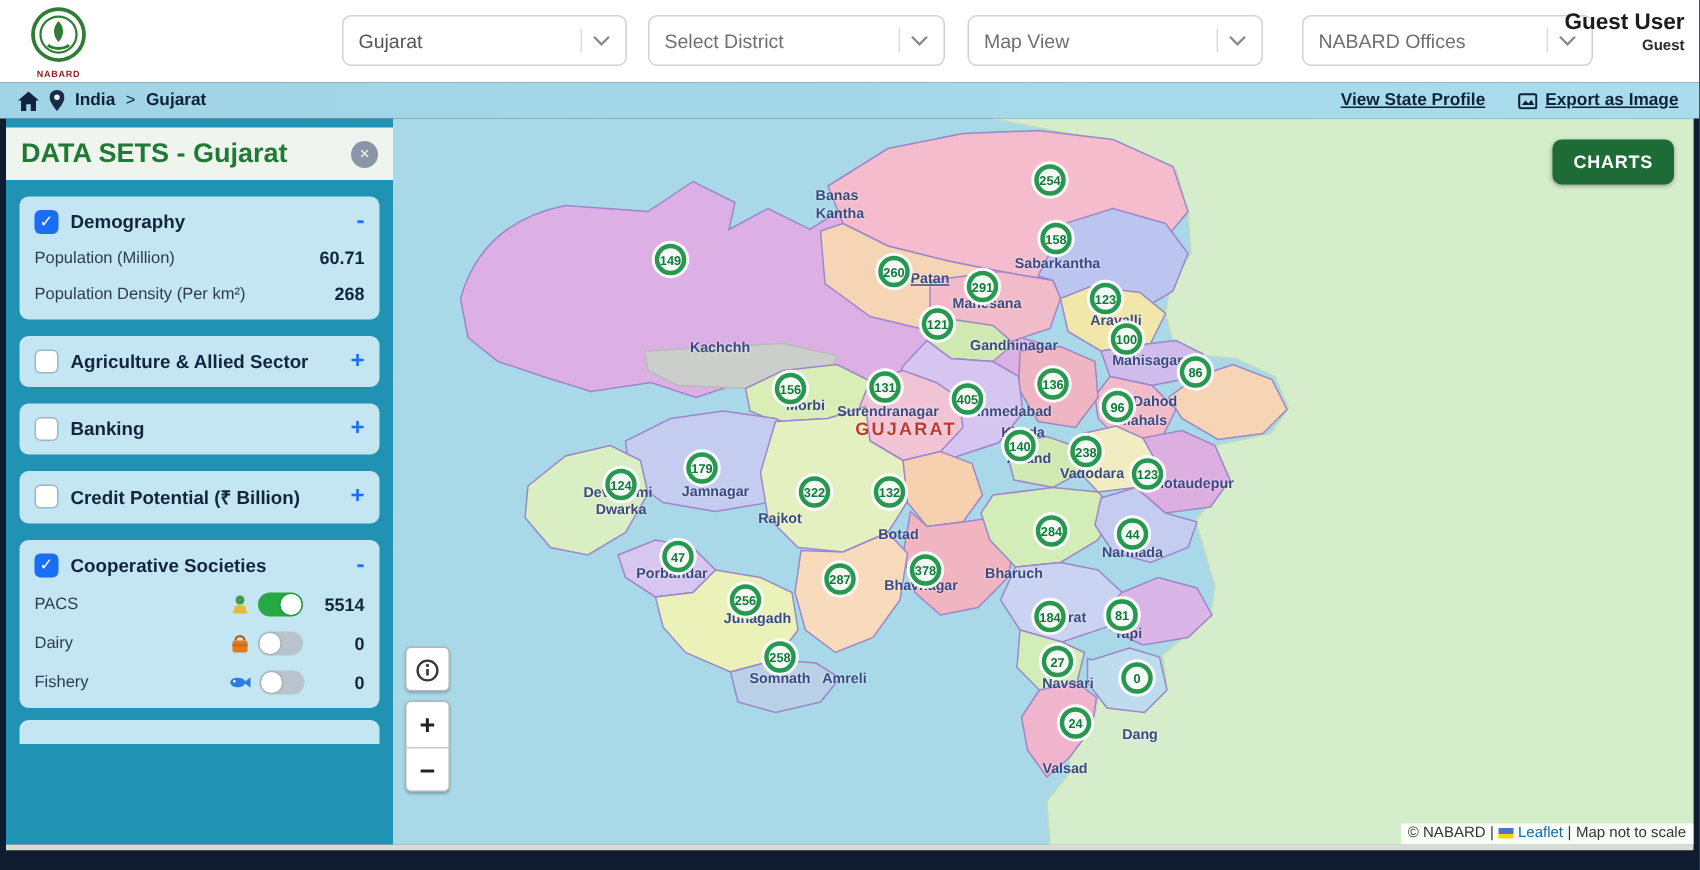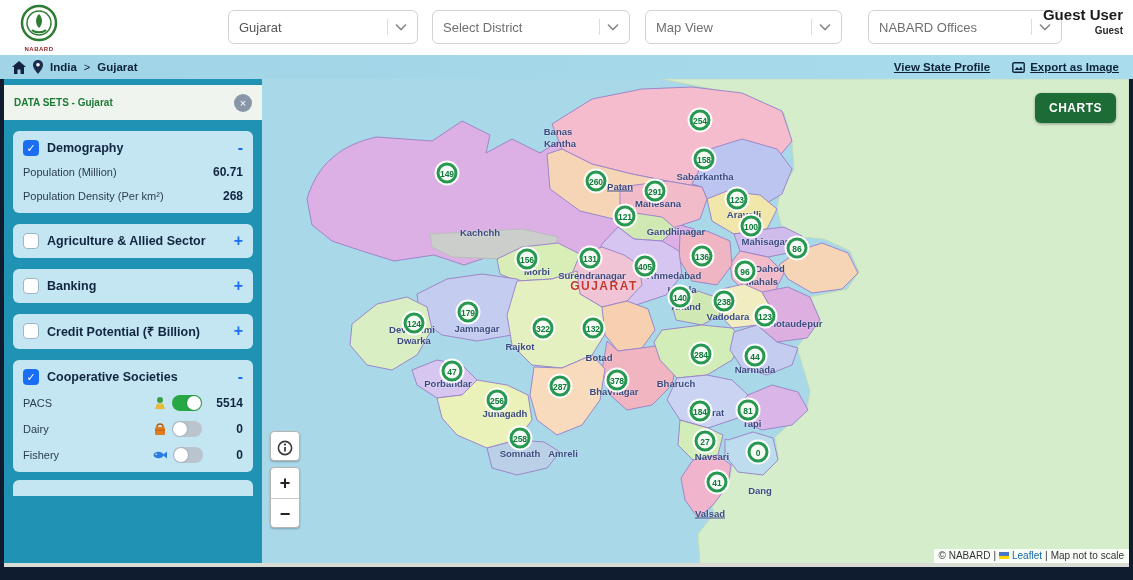--- a/index.html
+++ b/index.html
@@ -29,21 +29,21 @@
   .crumb-sep { font-size:11px; color:#0e2239; }
   .crumb-right { margin-left:auto; display:flex; align-items:center; gap:22px; padding-right:14px; }
   .crumb-link { font-size:11.5px; font-weight:bold; color:#0e2239; text-decoration:underline; cursor:pointer; display:flex; align-items:center; gap:5px; }
 
   
   .mainrow { position:absolute; top:79px; left:4px; width:1125px; height:484px; display:flex; }
 
   
   .sidebar { position:relative; width:258px; height:484px; background:#2093b5; overflow:hidden; flex:0 0 258px; }
   .sb-title { position:relative; margin-top:6px; height:35px; background:#eff5ee; display:flex; align-items:center; padding:0 10px; }
-  .sb-title-txt { font-size:10px; font-weight:bold; color:#1e7a34; }
+  .sb-title-txt { font-size:18px; font-weight:bold; color:#1e7a34; }
   .sb-close { margin-left:auto; width:18px; height:18px; border-radius:50%; background:#8896a8; color:#fff; font-size:11px; line-height:18px; text-align:center; cursor:pointer; }
   .card { margin:11px 9px 0 9px; background:#c3e6f2; border-radius:6px; padding:9px 10px; }
   .card-head { display:flex; align-items:center; gap:8px; }
   .cb { width:16px; height:16px; border-radius:4px; flex:0 0 16px; }
   .cb.on { background:#1a6ef5; color:#fff; font-size:11px; line-height:16px; text-align:center; }
   .cb.off { background:#fff; border:1.5px solid #9db6c6; }
   .card-label { font-size:12.5px; font-weight:bold; color:#12253f; }
   .card-toggle { margin-left:auto; font-size:16px; font-weight:bold; color:#1a6ef5; line-height:14px; cursor:pointer; }
   .kv { display:flex; margin-top:9px; align-items:flex-start; }
   .kv-label { font-size:11px; color:#2c3d52; width:150px; line-height:1.35; }
@@ -331,21 +331,21 @@
           <span class="map-label" style="left: 186px; top: 304px;">Porbandar</span>
           <span class="map-label" style="left: 414px; top: 304px;">Bharuch</span>
           <span class="map-label" style="left: 352px; top: 312px;">Bhavnagar</span>
           <span class="map-label" style="left: 243px; top: 334px;">Junagadh</span>
           <span class="map-label" style="left: 450px; top: 333px;">Surat</span>
           <span class="map-label" style="left: 490px; top: 344px;">Tapi</span>
           <span class="map-label" style="left: 301px; top: 374px;">Amreli</span>
           <span class="map-label" style="left: 258px; top: 374px;">Somnath</span>
           <span class="map-label" style="left: 450px; top: 377px;">Navsari</span>
           <span class="map-label" style="left: 498px; top: 384px; margin-top: 27px;">Dang</span>
-          <span class="map-label" style="left: 448px; top: 434px; text-decoration: underline;">Valsad</span>
+          <span class="map-label" style="left: 448px; top: 434px;">Valsad</span>
         </div>
       <div class="state-label" style="left:342px;top:207px;">GUJARAT</div>
       <div style="position:absolute;inset:0;pointer-events:none;">
           <div class="marker" style="left: 185px; top: 94px; pointer-events: auto;">149</div>
           <div class="marker" style="left: 438px; top: 41px; pointer-events: auto;">254</div>
           <div class="marker" style="left: 334px; top: 90px; pointer-events: auto; margin-top: 12px;">260</div>
           <div class="marker" style="left: 442px; top: 80px; pointer-events: auto;">158</div>
           <div class="marker" style="left: 393px; top: 112px; pointer-events: auto;">291</div>
           <div class="marker" style="left: 475px; top: 120px; pointer-events: auto;">123</div>
           <div class="marker" style="left: 363px; top: 137px; pointer-events: auto;">121</div>
@@ -367,21 +367,21 @@
           <div class="marker" style="left: 493px; top: 277px; pointer-events: auto;">44</div>
           <div class="marker" style="left: 190px; top: 292px; pointer-events: auto;">47</div>
           <div class="marker" style="left: 355px; top: 301px; pointer-events: auto;">378</div>
           <div class="marker" style="left: 298px; top: 307px; pointer-events: auto;">287</div>
           <div class="marker" style="left: 235px; top: 321px; pointer-events: auto;">256</div>
           <div class="marker" style="left: 438px; top: 332px; pointer-events: auto;">184</div>
           <div class="marker" style="left: 486px; top: 331px; pointer-events: auto; border-radius: 10px;">81</div>
           <div class="marker" style="left: 258px; top: 359px; pointer-events: auto;">258</div>
           <div class="marker" style="left: 443px; top: 362px; pointer-events: auto;">27</div>
           <div class="marker" style="left: 496px; top: 373px; pointer-events: auto;">0</div>
-          <div class="marker" style="left: 455px; top: 403px; pointer-events: auto;">41</div>
+          <div class="marker" style="left: 455px; top: 403px; pointer-events: auto;">24</div>
         </div>
 
       <button class="charts-btn">CHARTS</button>
 
       <div class="ctl ctl-info">
         <svg width="16" height="16" viewBox="0 0 16 16" style="vertical-align:middle">
           <circle cx="8" cy="8" r="6.6" fill="none" stroke="#3a3a3a" stroke-width="1.6"></circle>
           <line x1="8" y1="7" x2="8" y2="11.4" stroke="#3a3a3a" stroke-width="1.8"></line>
           <circle cx="8" cy="4.6" r="1.1" fill="#3a3a3a"></circle>
         </svg>

